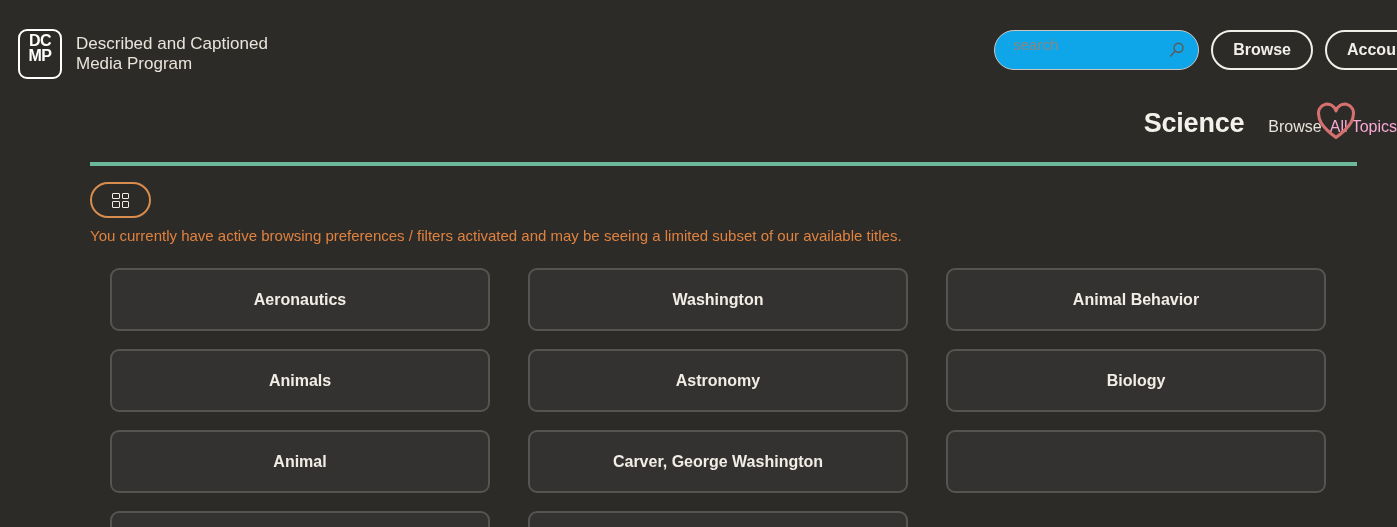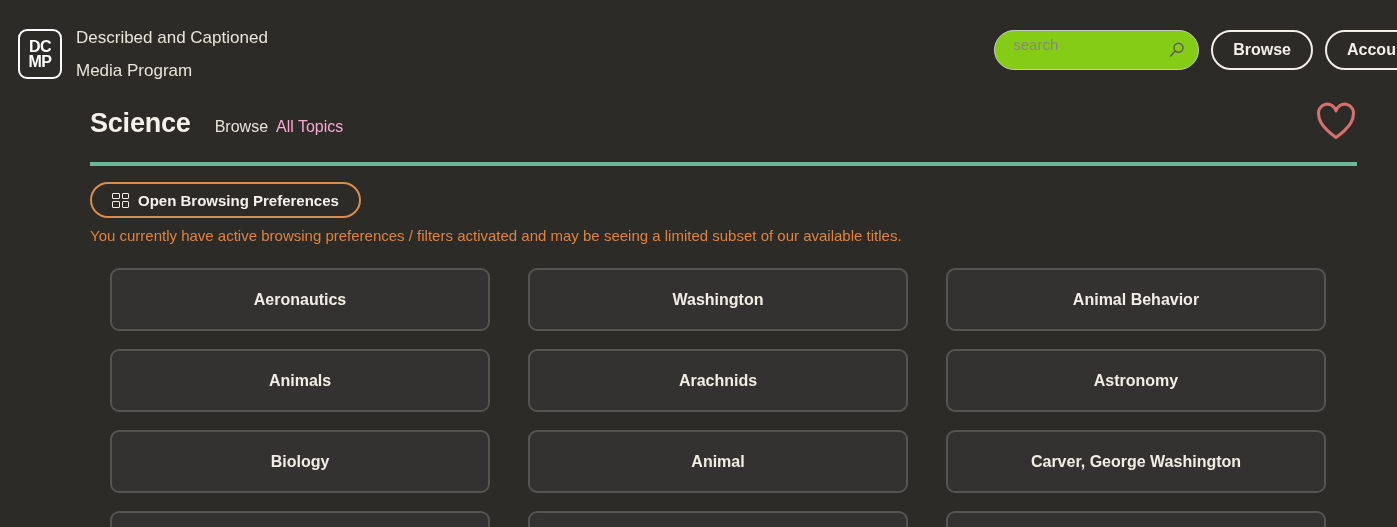--- a/index.html
+++ b/index.html
@@ -33,37 +33,36 @@
   }
 
   .logo-mark {
     width: 44px;
     height: 50px;
     border: 2px solid #ffffff;
     border-radius: 9px;
     display: flex;
     flex-direction: column;
     align-items: center;
-    justify-content: center;
     background: #2c2b28;
     flex: none;
     padding: 2px 0;
   }
   .logo-line {
     font-weight: bold;
     font-size: 16px;
     line-height: 15px;
     letter-spacing: -0.5px;
     color: #ffffff;
     font-family: "Liberation Sans", sans-serif;
   }
 
   .brand-name {
     font-size: 17px;
-    line-height: 33px;
+    line-height: 20px;
     color: #e9e4da;
     font-weight: 400;
     max-width: 240px;
   }
 
   .header-actions {
     position: absolute;
     right: 0;
     top: 30px;
     display: flex;
@@ -74,21 +73,21 @@
   .search-wrap {
     position: relative;
     width: 205px;
     height: 40px;
   }
   .search-input {
     width: 100%;
     height: 100%;
     border-radius: 20px;
     border: 1px solid #c9c7c2;
-    background: #84cc16;
+    background: #0ea5e9;
     padding: 0 38px 12px 18px;
     font-size: 15px;
     font-family: "Liberation Sans", sans-serif;
     color: #4a4845;
     outline: none;
   }
   .search-input::placeholder { color: #8a8782; }
 
   .search-icon {
     position: absolute;
@@ -122,22 +121,22 @@
 
   
   .page {
     padding: 0 0 0 90px;
   }
 
   .title-row {
     display: flex;
     align-items: baseline;
     position: relative;
-    padding-right: 90px;
     height: 44px;
+    justify-content: flex-end;
   }
 
   .page-title {
     font-size: 27px;
     font-weight: bold;
     color: #f4f1eb;
     letter-spacing: -0.2px;
   }
 
   .breadcrumb {
@@ -279,31 +278,29 @@
 
   <div class="divider"></div>
 
   <button class="prefs-btn">
     <span class="grid-icon">
       <span></span>
         <span></span>
         <span></span>
         <span></span>
     </span>
-    <span>Open Browsing Preferences</span>
   </button>
 
   <p class="notice">You currently have active browsing preferences / filters activated and may be seeing a limited subset of our available titles.</p>
 
   <div class="topic-grid">
     <div class="topic-card">Aeronautics</div>
     <div class="topic-card">Washington</div>
     <div class="topic-card">Animal Behavior</div>
     <div class="topic-card">Animals</div>
-    <div class="topic-card">Arachnids</div>
     <div class="topic-card">Astronomy</div>
     <div class="topic-card">Biology</div>
     <div class="topic-card">Animal</div>
     <div class="topic-card">Carver, George Washington</div>
     <div class="topic-card"></div>
     <div class="topic-card"></div>
     <div class="topic-card"></div>
   </div>
 
 </main>

